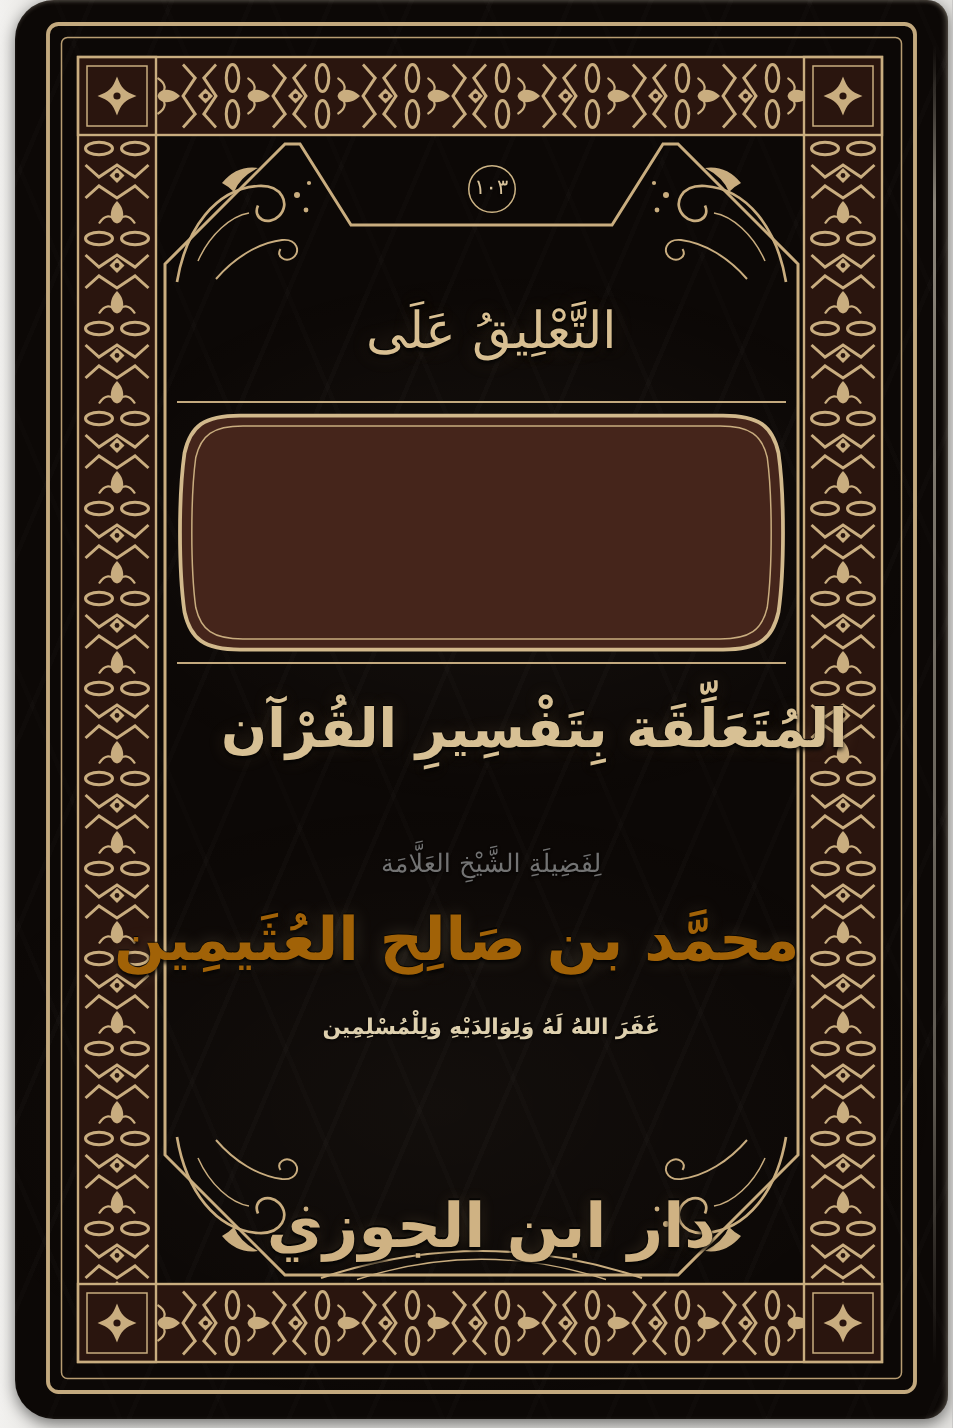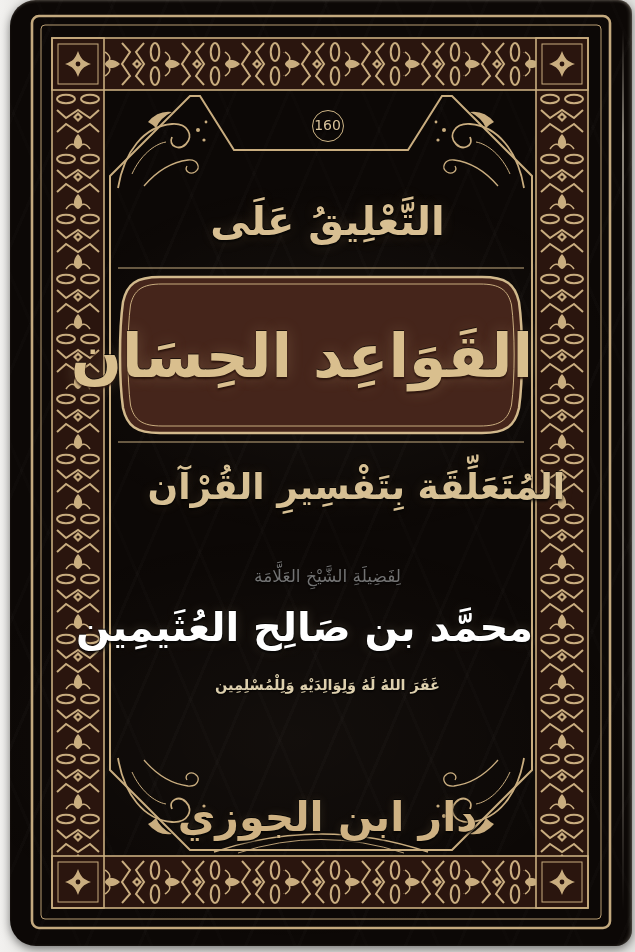--- a/index.html
+++ b/index.html
@@ -35,42 +35,42 @@
   .series-row{
     top:106px;height:40px;display:flex;align-items:center;justify-content:center;gap:10px;
     font-size:16px;color:#cdb485;
     text-shadow:0 1px 2px rgba(0,0,0,.9);
   }
   .series-badge{
     display:inline-block;width:30px;height:30px;line-height:29px;border-radius:50%;
     border:1.7px solid #cdb485;font-size:14px;text-align:center;color:#d8c29a;
   }
   .pretitle{
-    top:186px;height:70px;line-height:70px;font-size:40px;font-weight:bold;color:#d8bf92;
+    top:186px;height:70px;line-height:70px;font-size:34px;font-weight:normal;color:#d8bf92;
     text-shadow:0 -1px 0 rgba(0,0,0,.7),0 2px 3px rgba(0,0,0,.85),0 0 14px rgba(226,195,138,.18);
   }
   .main-title{
     top:282px;height:148px;line-height:148px;font-size:60px;font-weight:bold;color:#d9bf8e;
     letter-spacing:1px;
     text-shadow:0 -1px 0 rgba(0,0,0,.6),0 2px 2px rgba(40,18,10,.9),0 0 16px rgba(235,205,150,.22);
   }
   .subtitle{
     top:452px;height:70px;line-height:70px;font-size:36px;font-weight:bold;color:#d7c094;
     text-shadow:0 -1px 0 rgba(0,0,0,.7),0 2px 3px rgba(0,0,0,.85),0 0 12px rgba(226,195,138,.16);
     margin-left:32px;
   }
   .honorific{
     top:561px;height:30px;line-height:30px;font-size:17px;color:#737373;
     text-shadow:0 1px 2px rgba(0,0,0,.9);
   }
   .author{
     top:596px;height:62px;line-height:62px;font-size:40px;font-weight:bold;color:#ead FCC;
   }
   .author{
-    color:#ffffff;
+    color:#a16207;
     text-shadow:0 -1px 0 rgba(0,0,0,.7),0 2px 3px rgba(0,0,0,.9),0 0 12px rgba(240,220,175,.18);
   }
   .dua{
     top:672px;height:26px;line-height:26px;font-size:14.5px;font-weight:bold;color:#ded0ae;
     text-shadow:0 1px 2px rgba(0,0,0,.9);
   }
   .imprint{
     top:755px;height:30px;line-height:30px;font-size:15.5px;font-weight:bold;color:#dac9a1;
     text-shadow:0 1px 2px rgba(0,0,0,.9);
   }
@@ -170,26 +170,25 @@
       <line x1="118" y1="442" x2="524" y2="442" stroke="#c3a97e" stroke-width="1.2"></line>
       <path d="M160,277 L482,277 C506,277 515,284 519,302 C523,330 523,380 519,408
                C515,426 506,433 482,433 L160,433 C136,433 127,426 123,408
                C119,380 119,330 123,302 C127,284 136,277 160,277 Z" fill="#45251b" stroke="#d2b98c" stroke-width="2.5"></path>
       <path d="M162,284 L480,284 C500,284 508,290 511.5,305 C515,331 515,379 511.5,405
                C508,420 500,426 480,426 L162,426 C142,426 134,420 130.5,405
                C127,379 127,331 130.5,305 C134,290 142,284 162,284 Z" fill="none" stroke="#c9ad7f" stroke-width="1"></path>
     </svg>
 
     <div class="txt series-row">
-      <span class="series-badge">160</span>
+      <span class="series-badge">١٠٣</span>
     </div>
 
     <div class="txt pretitle">التَّعْلِيقُ عَلَى</div>
 
-    <div class="txt main-title">القَوَاعِد الحِسَان</div>
 
     <div class="txt subtitle">المُتَعَلِّقَة بِتَفْسِيرِ القُرْآن</div>
 
     <div class="txt honorific">لِفَضِيلَةِ الشَّيْخِ العَلَّامَة</div>
 
     <div class="txt author">محمَّد بن صَالِح العُثَيمِين</div>
 
     <div class="txt dua">غَفَرَ اللهُ لَهُ وَلِوَالِدَيْهِ وَلِلْمُسْلِمِين</div>
 
 

